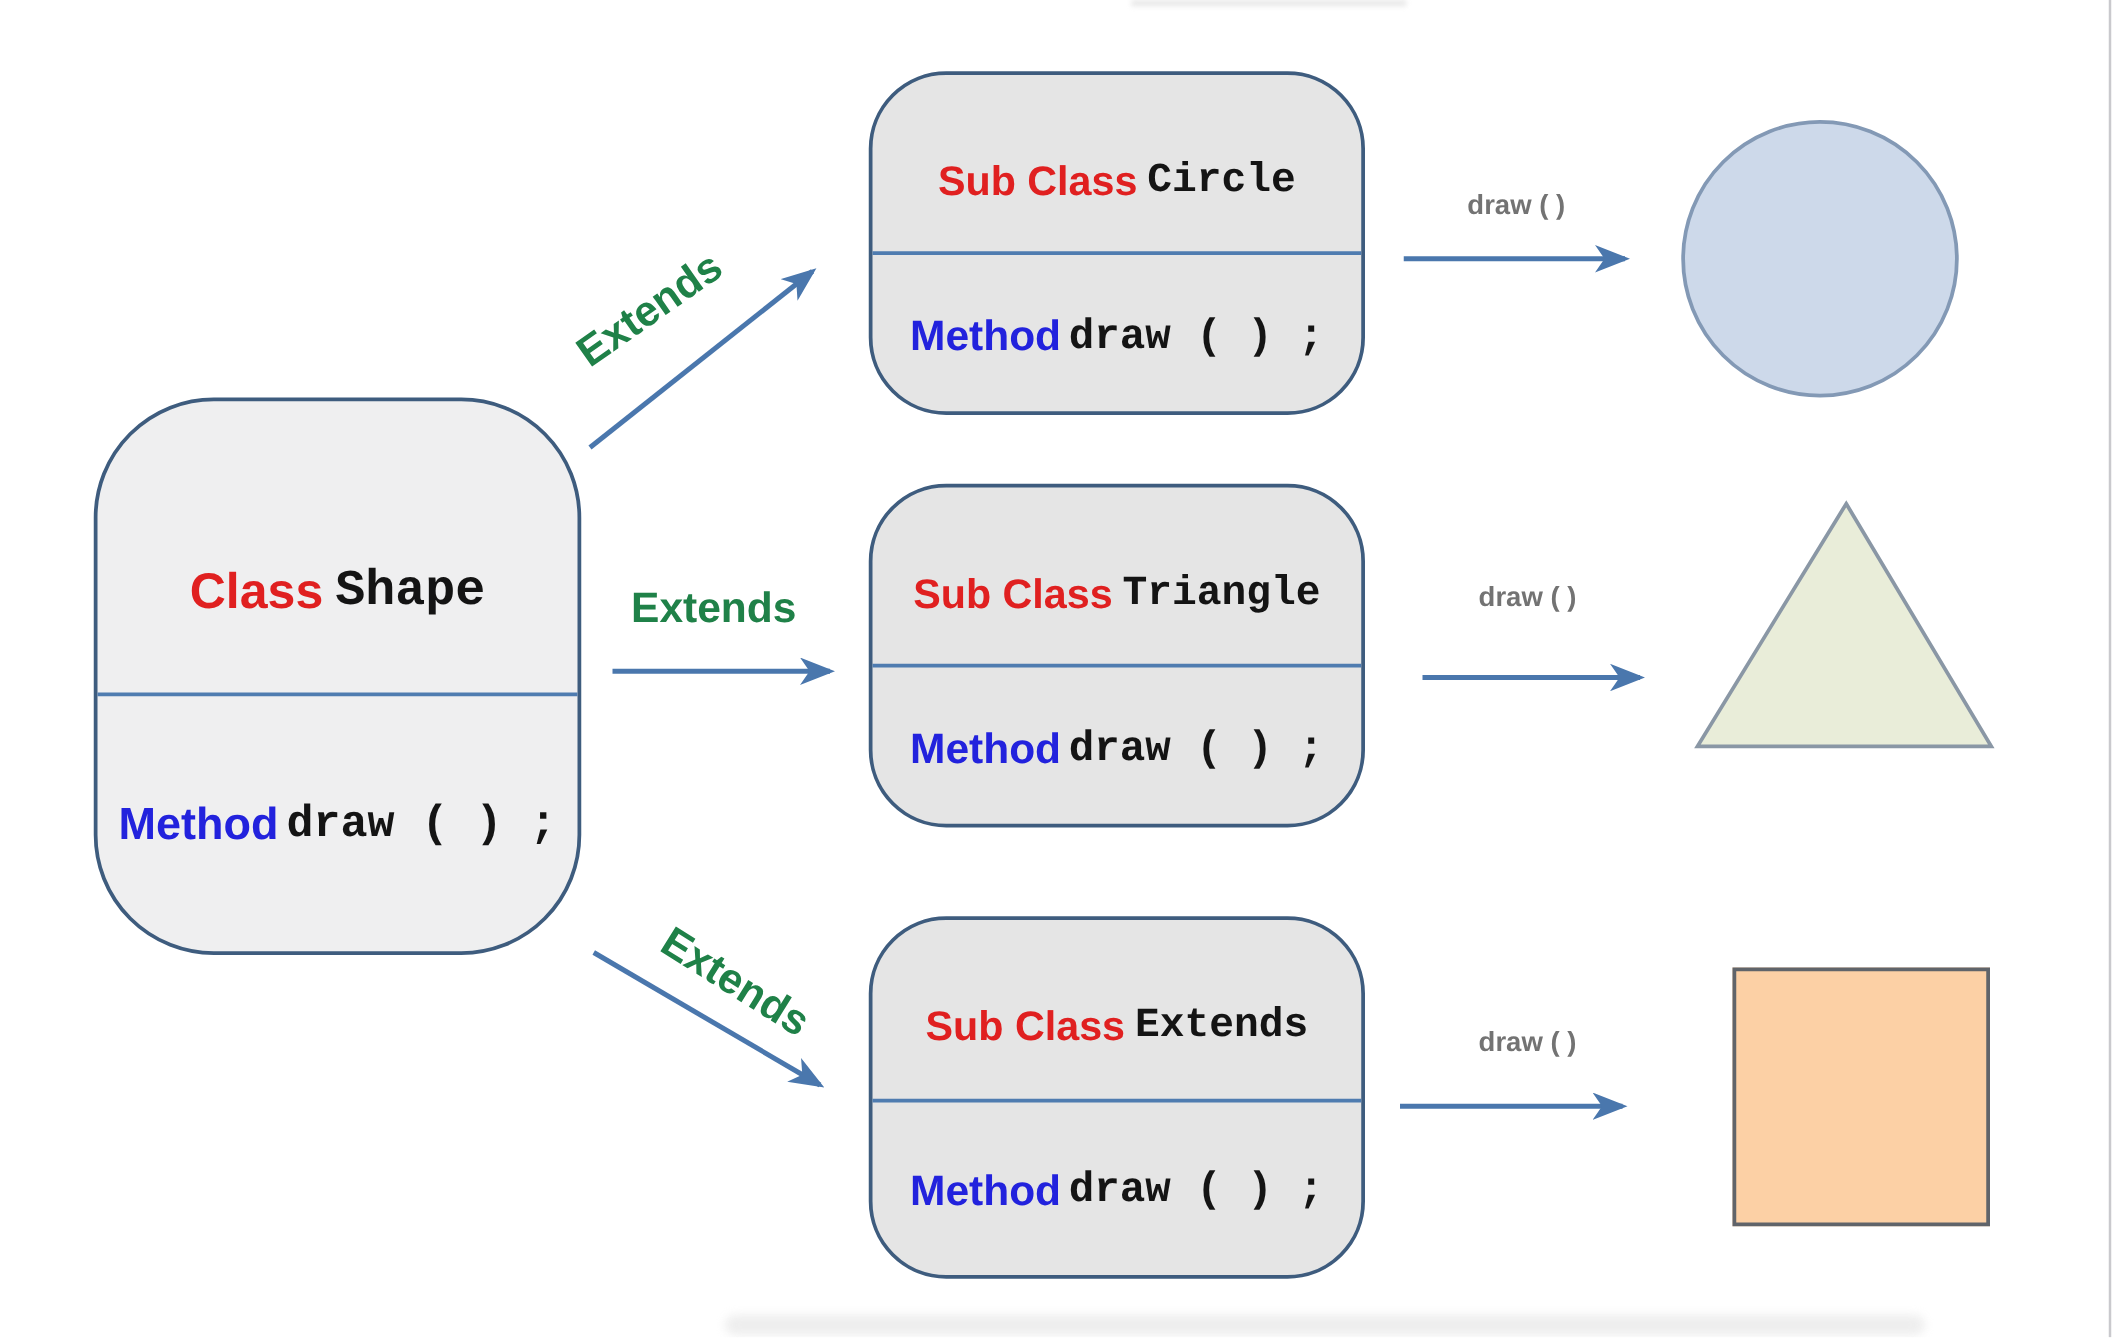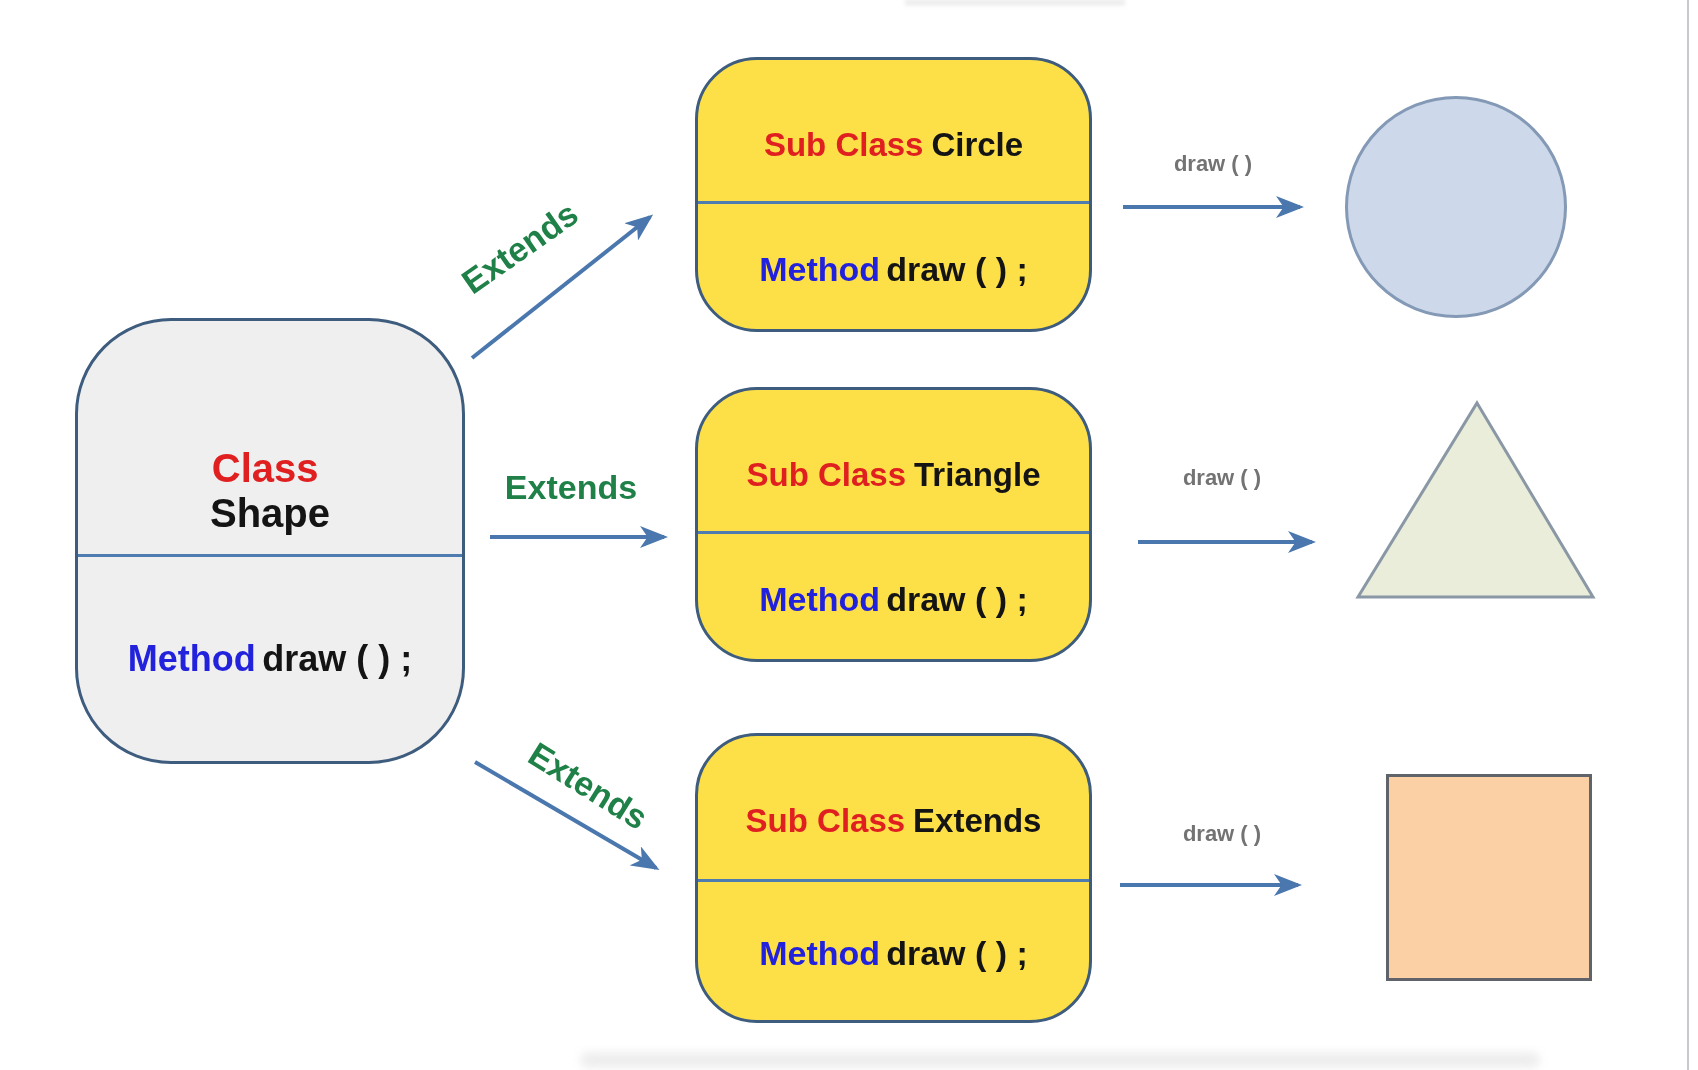--- a/index.html
+++ b/index.html
@@ -11,49 +11,49 @@
     font-family:"Liberation Sans", sans-serif;
     font-weight:700;
   }
   svg.overlay{position:absolute;left:0;top:0;width:1698px;height:1070px;}
 
   
   .uml-box{
     position:absolute;
     border:3px solid #3e5c7e;
     box-sizing:border-box;
-    background:#fde047;
+    background:#e5e5e5;
   }
   .main-box{
     left:75px;top:318px;width:390px;height:446px;
     border-radius:96px;background:#efeff0;
   }
   .sub-box{left:695px;width:397px;border-radius:62px;}
   .sub1{top:57px;height:275px;}
   .sub2{top:387px;height:275px;}
   .sub3{top:733px;height:290px;}
 
   .box-divider{position:absolute;left:0;right:0;border-top:3px solid #4f7cb0;}
   .main-box .box-divider{top:233px;}
   .sub1 .box-divider,.sub2 .box-divider{top:141px;}
   .sub3 .box-divider{top:143px;}
 
   .box-title,.box-method{
     position:absolute;left:0;right:0;
     display:flex;align-items:center;justify-content:center;
     white-space:nowrap;
   }
-  .main-box .box-title{top:17px;height:233px;padding-top:36px;font-size:40px;flex-direction:column;}
+  .main-box .box-title{top:0;height:233px;padding-top:36px;font-size:40px;}
   .main-box .box-method{top:236px;bottom:0;font-size:36px;}
   .sub-box .box-title{top:0;height:141px;padding-top:14px;font-size:33px;}
   .sub-box .box-method{top:144px;bottom:0;padding-top:6px;font-size:34px;}
 
   .kw-red{color:#e02020;margin-right:.24em;}
   .kw-blue{color:#2222dd;margin-right:.18em;text-align:right;}
-  .txt-black{color:#141414;}
+  .txt-black{color:#141414;font-family:Liberation Mono, monospace;}
 
   
   .float-label{
     position:absolute;white-space:nowrap;
     transform:translate(-50%,-50%);
   }
   .extends-label{color:#1f8148;font-size:34px;}
   .ext1{left:520px;top:248px;transform:translate(-50%,-50%) rotate(-35deg);}
   .ext2{left:571px;top:487px;}
   .ext3{left:588px;top:786px;transform:translate(-50%,-50%) rotate(32deg);}

